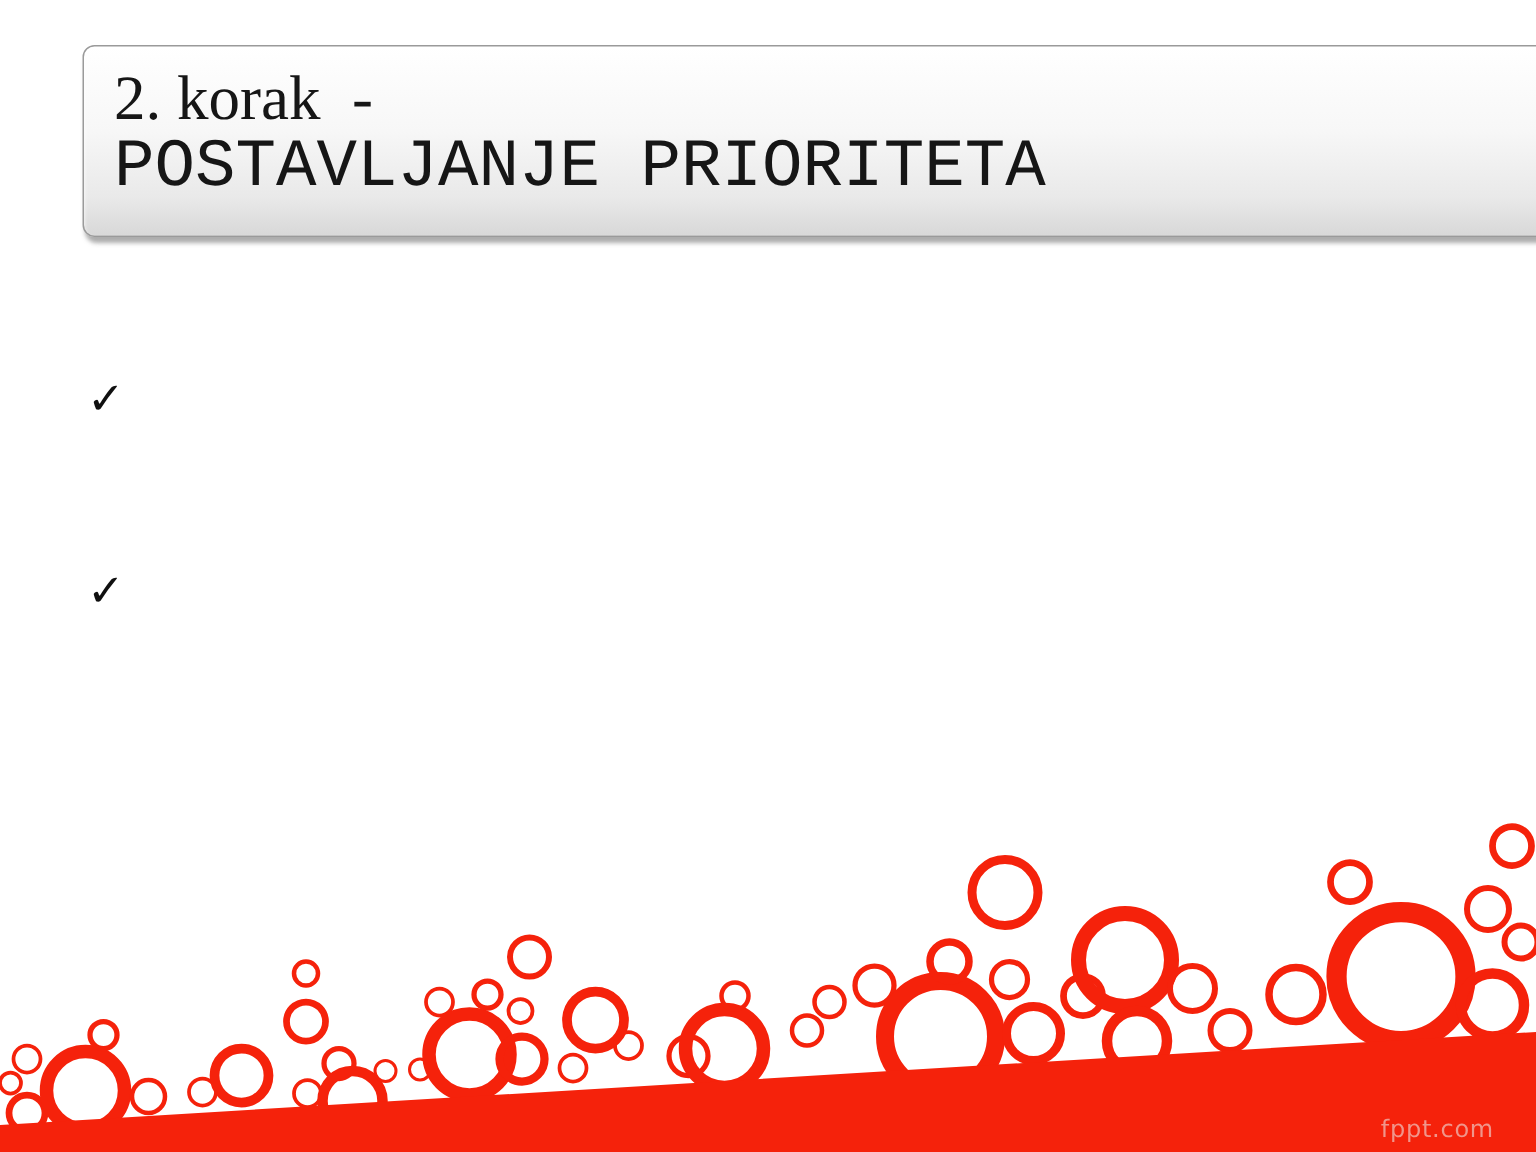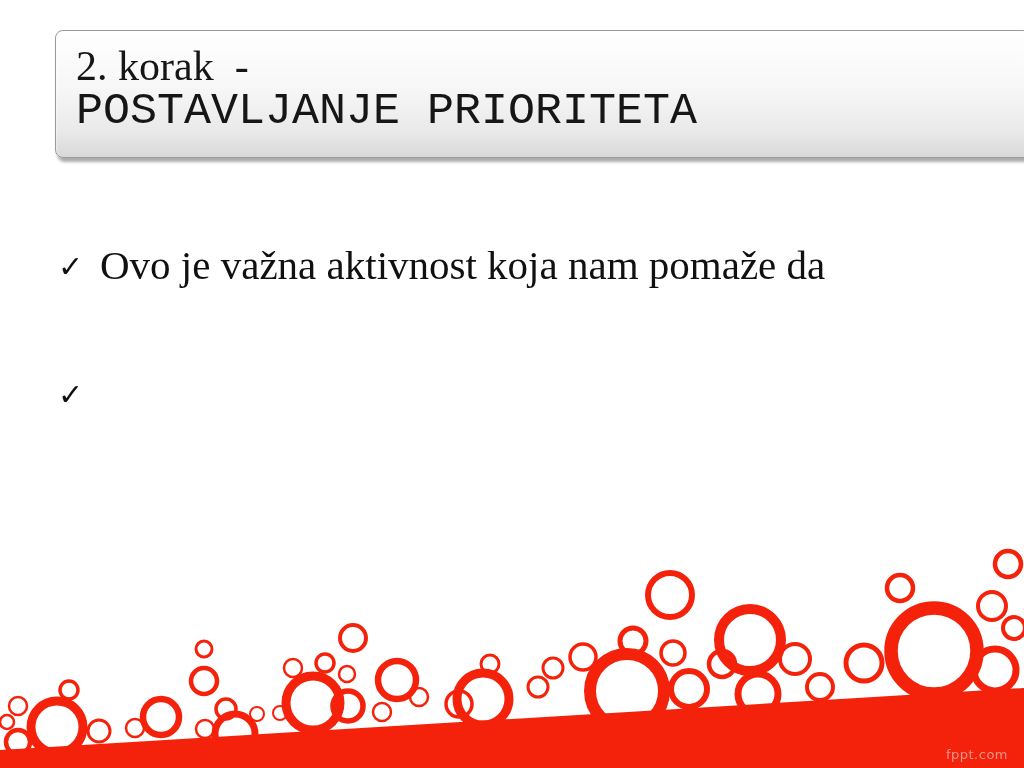--- a/index.html
+++ b/index.html
@@ -29,40 +29,40 @@
     width:42px; flex:0 0 42px;
     font-family:"DejaVu Sans", sans-serif;
     font-size:30px; line-height:43px; padding-top:1px;
   }
   .bullet-text { font-size:41px; line-height:43px; }
   .bline { white-space:pre; }
 
   
   .deco-svg { position:absolute; left:0; top:0; width:1024px; height:768px; display:block; }
   .watermark {
-    position:absolute; right:16px; bottom:6px;
-    font-family:"DejaVu Sans", sans-serif; font-size:13px;
+    position:absolute; right:28px; bottom:6px;
+    font-family:"DejaVu Sans", sans-serif; font-size:16px;
     color:var(--watermark,#f0958b); letter-spacing:0.5px;margin-left:32px;
   }
 </style>
 </head>
 <body>
 
 <div class="slide">
 
   <div class="title-box">
     <div class="title-line1">2. korak  -</div>
     <div class="title-line2">POSTAVLJANJE PRIORITETA</div>
   </div>
 
   <div class="bullets">
     <div class="bullet">
       <span class="check">✓</span>
       <span class="bullet-text">
-        <span class="bline">Ovo je važna aktivnost koja nam pomaže da</span><br>
+        <br>
       </span>
     </div>
     <div class="bullet">
       <span class="check">✓</span>
       <span class="bullet-text">
         <br>
       </span>
     </div>
   </div>
 

